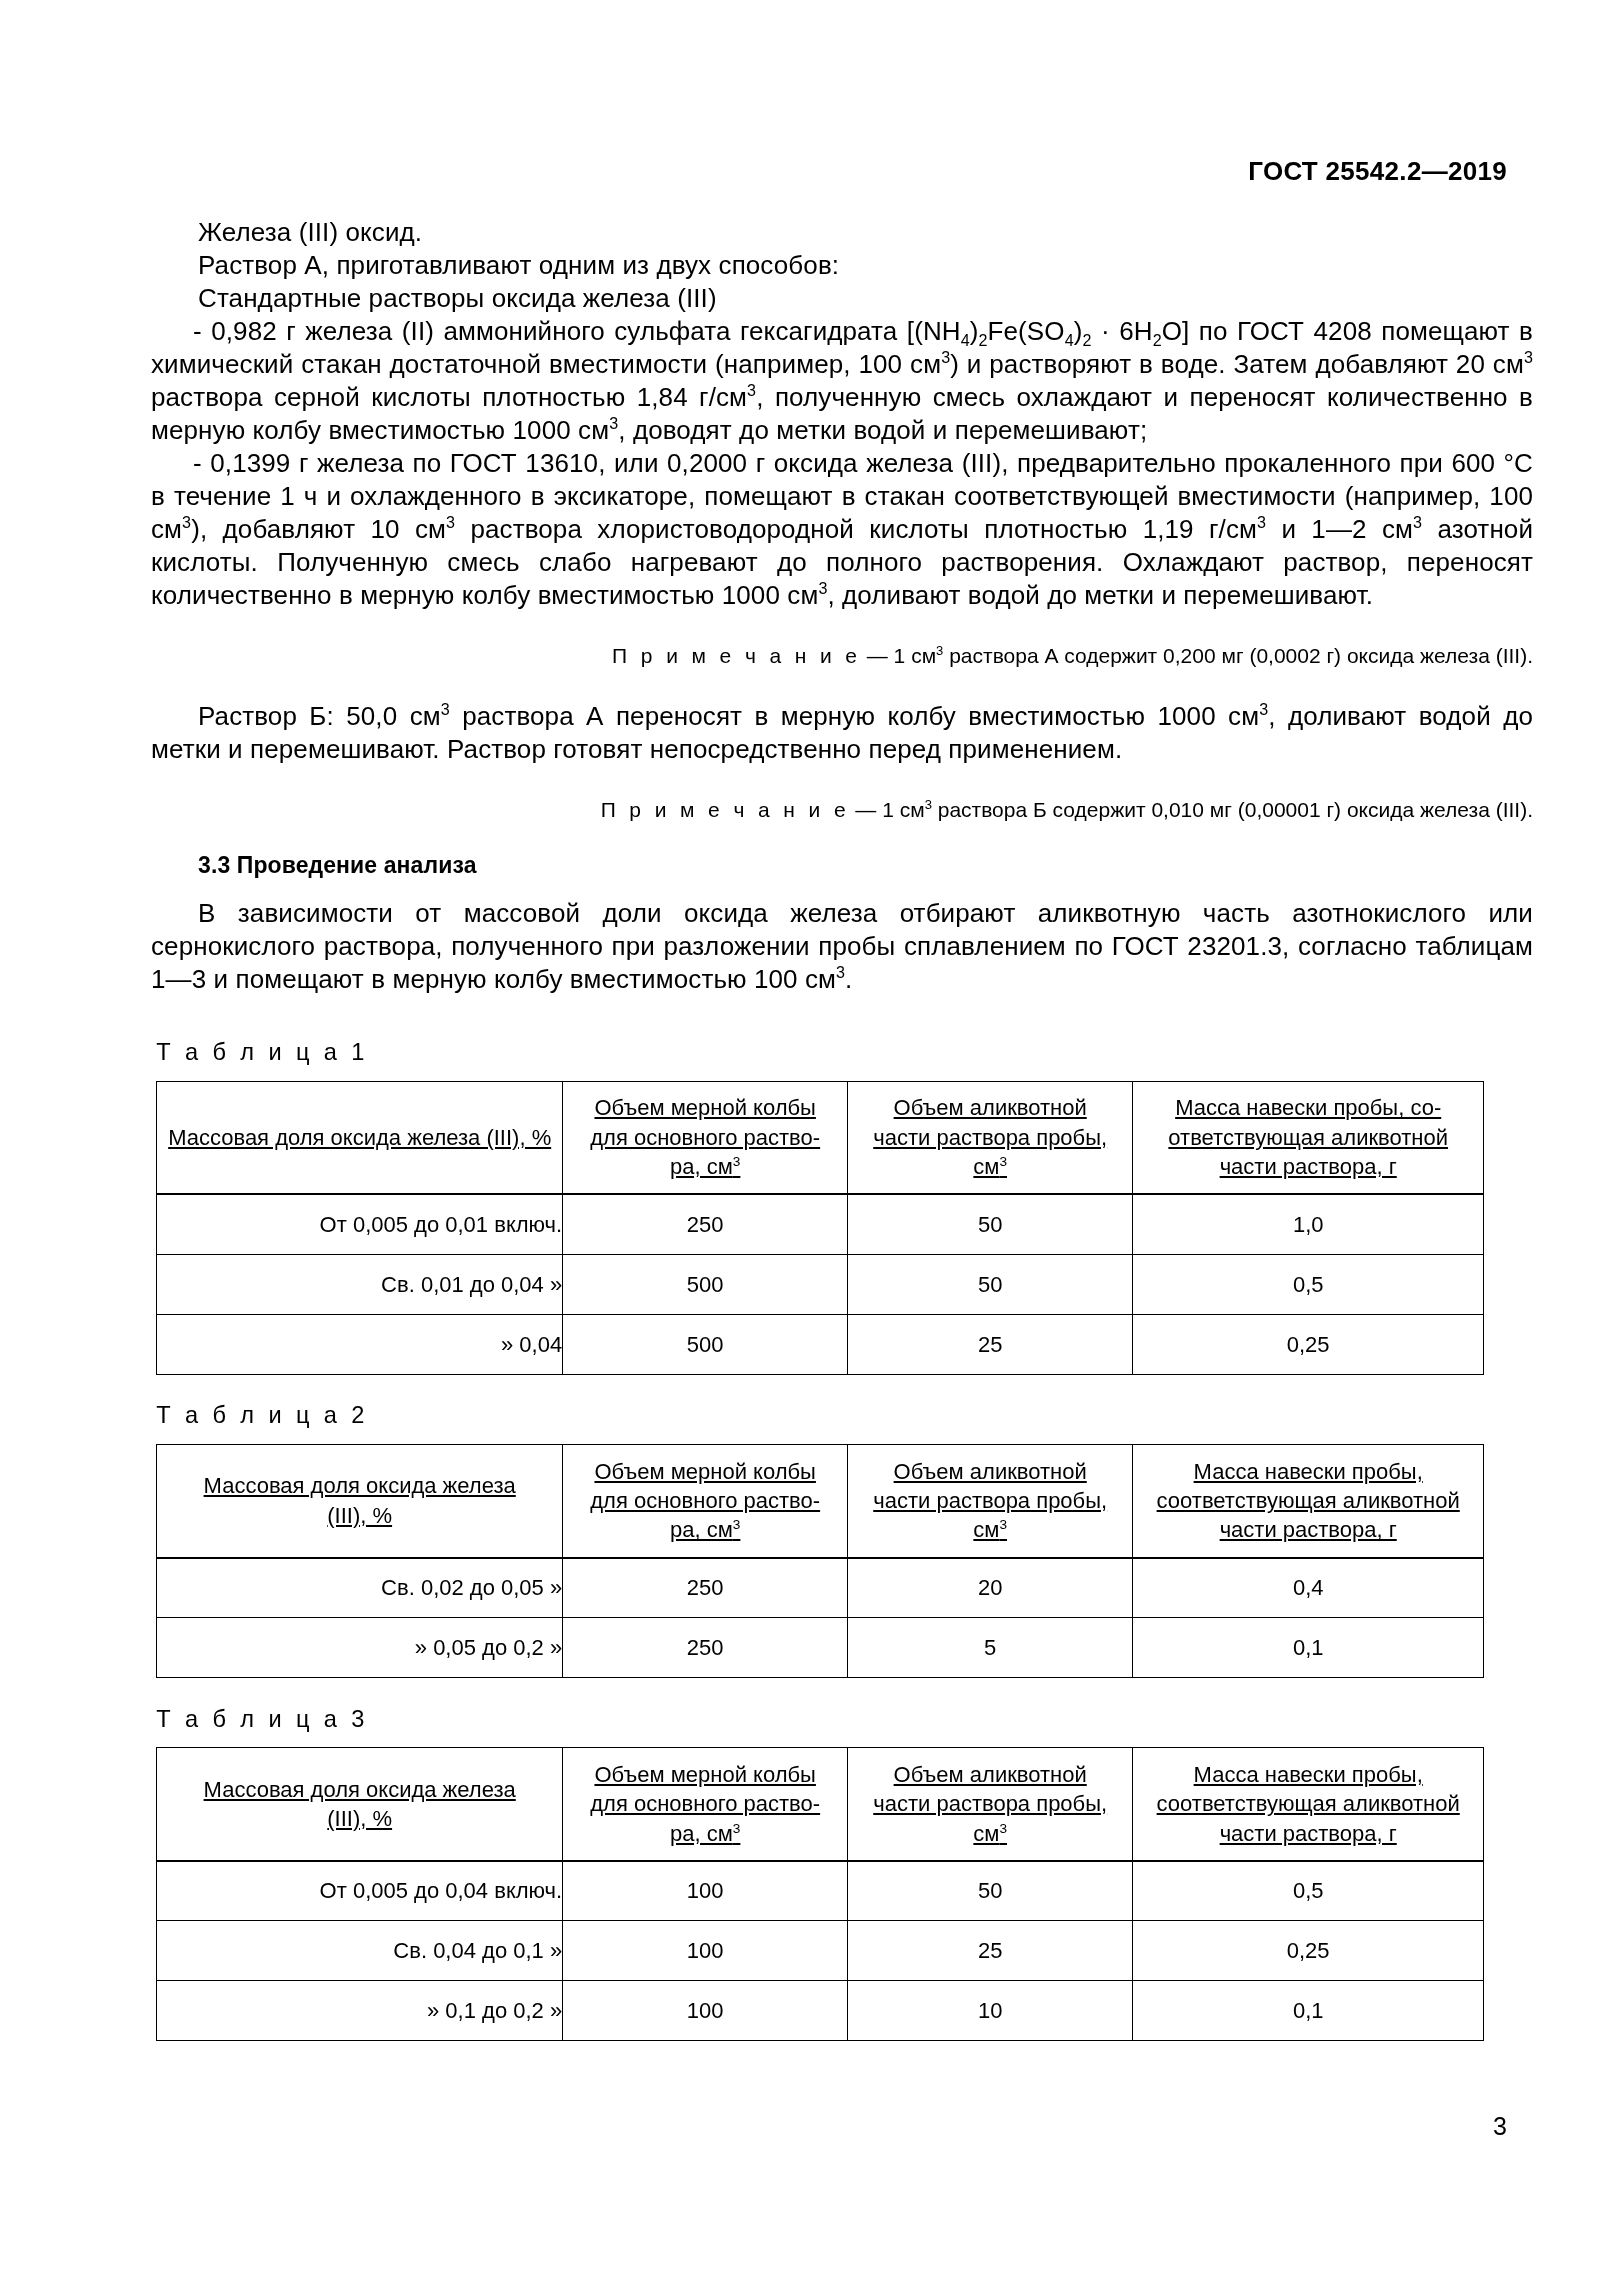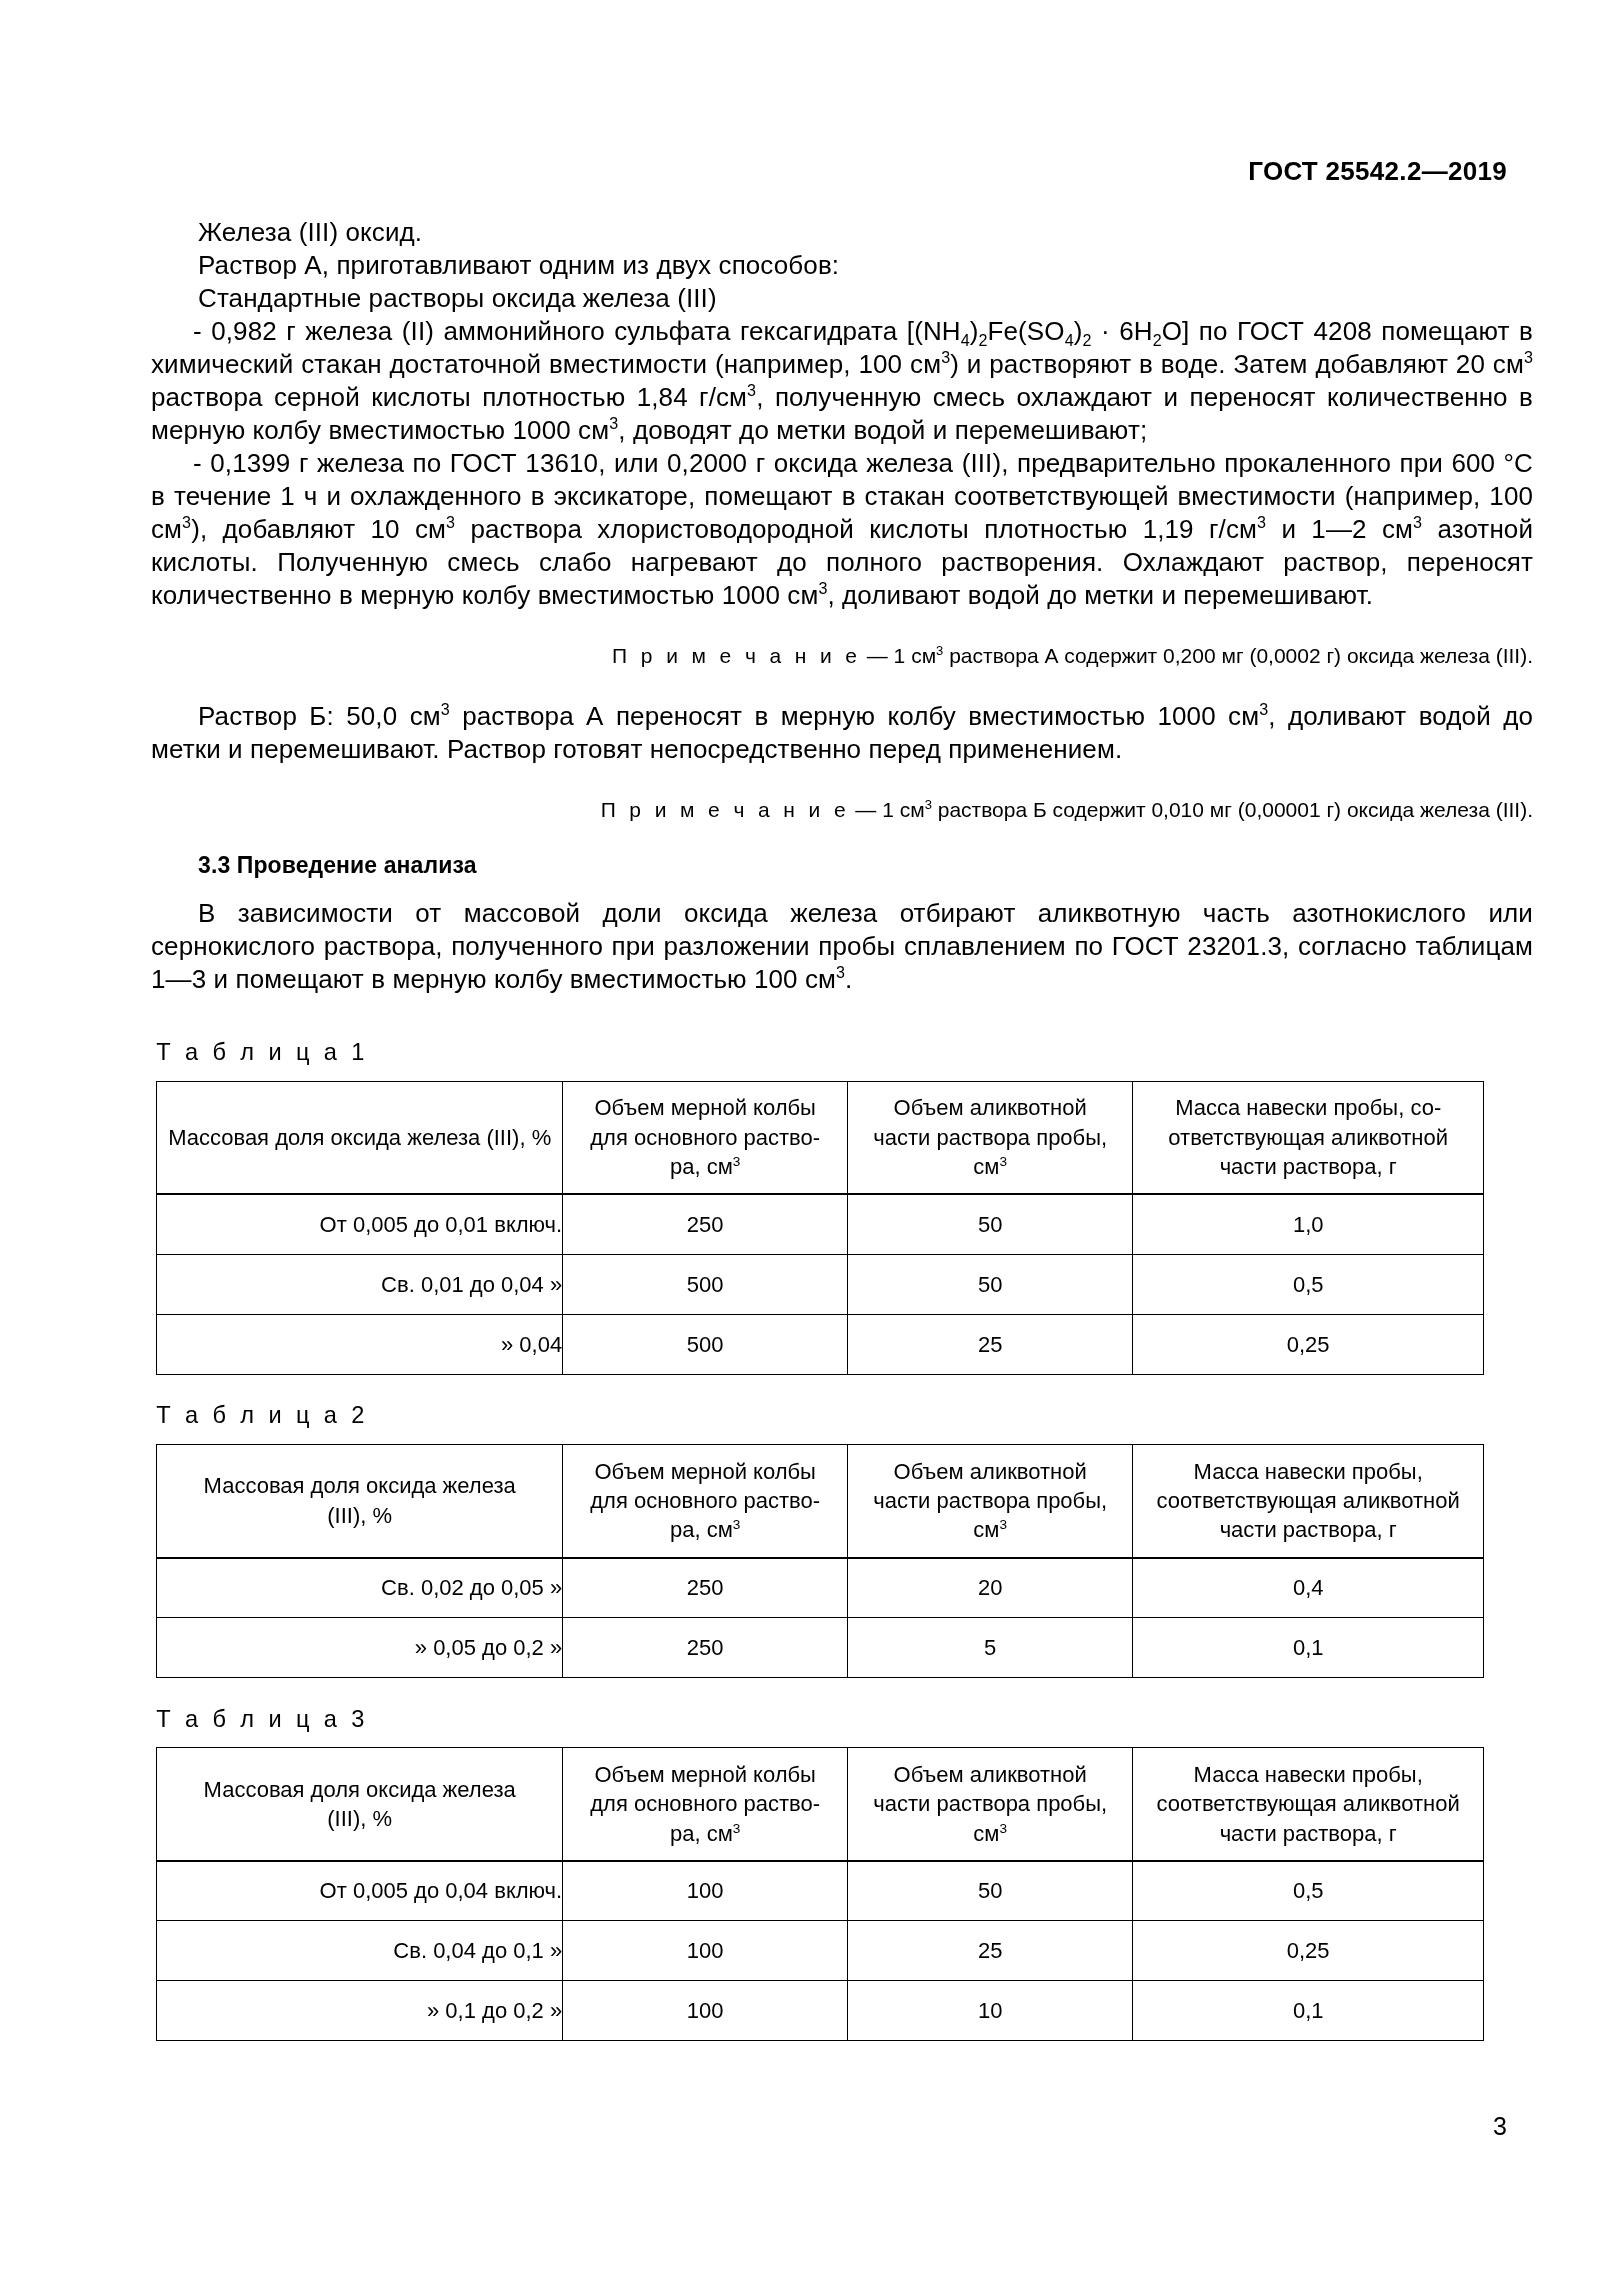--- a/index.html
+++ b/index.html
@@ -92,20 +92,21 @@
     padding:0;
     font-weight:normal;
     font-size:22px;
     line-height:29.4px;
     vertical-align:middle;
   }
   table.gost thead th {
     padding:11.8px 9.2px 11.8px 9.2px;
     height:104px;
     box-sizing:border-box;
+    text-decoration:underline;
   }
   table.gost thead tr th { border-bottom:2.6px solid #000; }
   table.gost tbody td {
     height:60px;
     box-sizing:border-box;
   }
   table.gost tbody td.c1 {
     text-align:right;
     padding-left:17px;
   }

